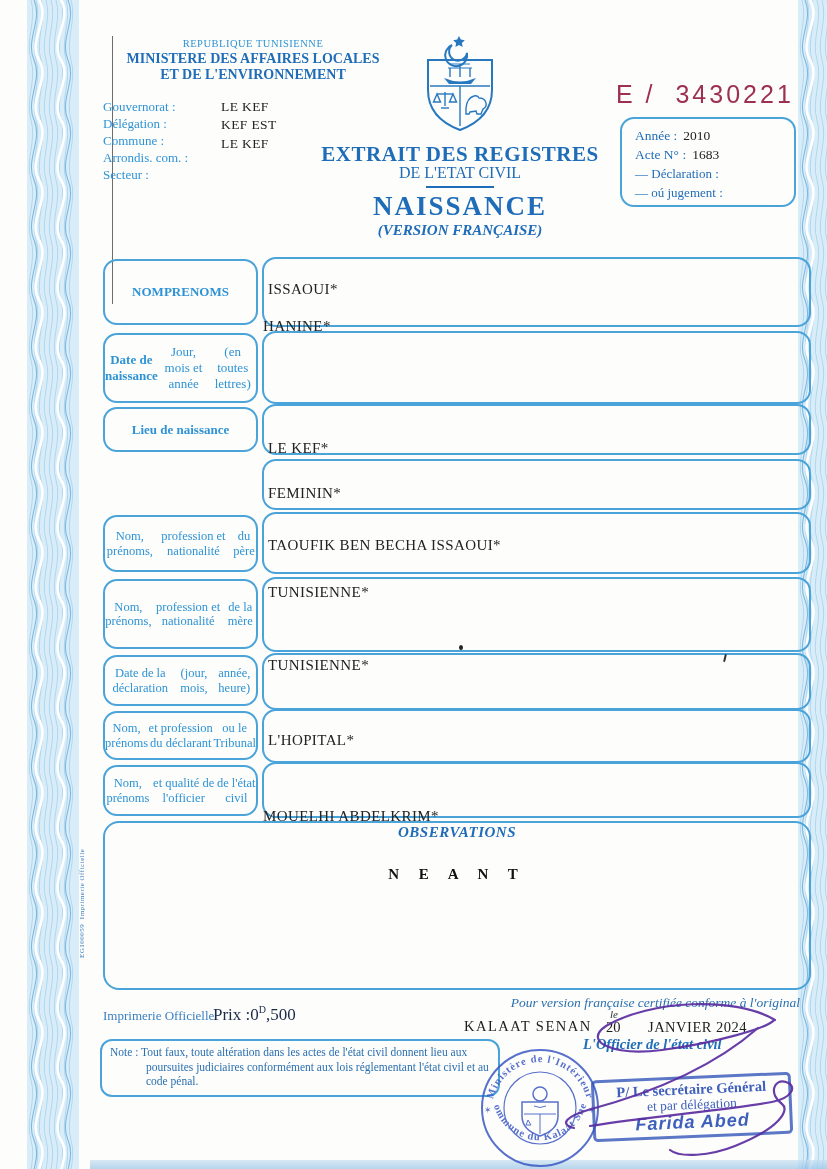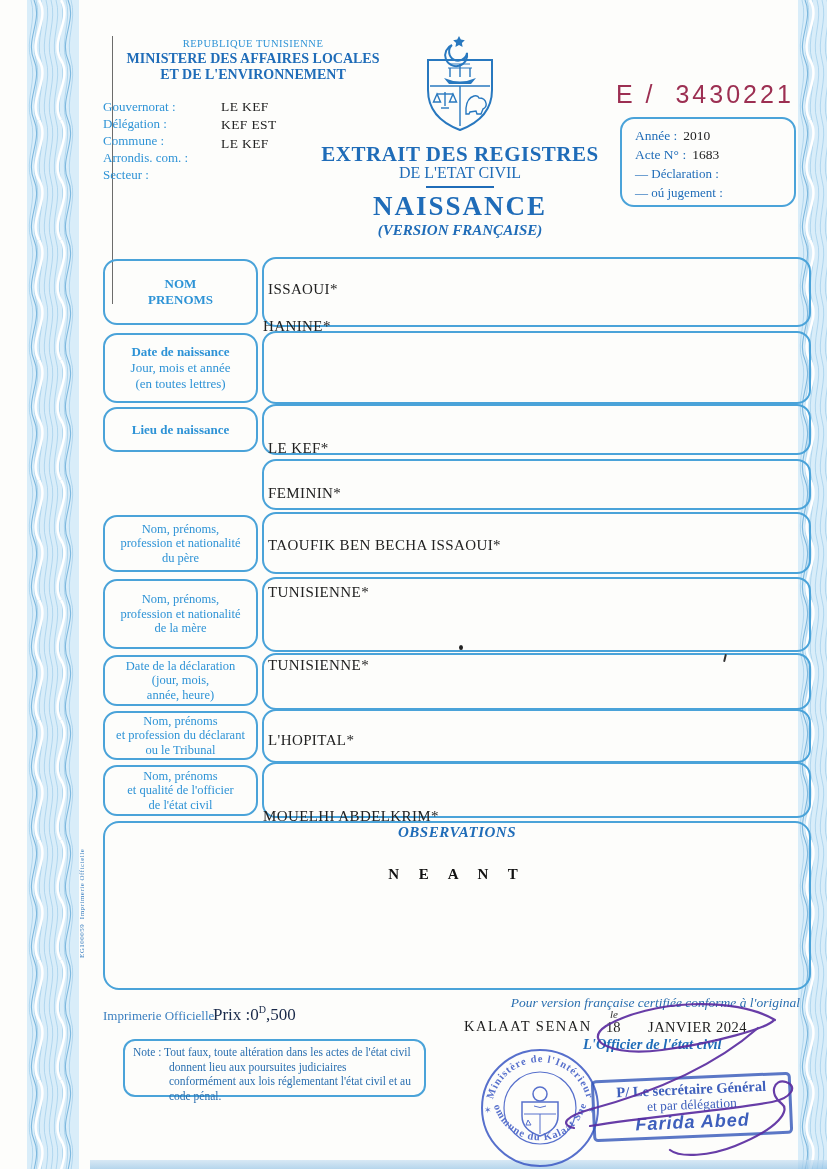--- a/index.html
+++ b/index.html
@@ -6,43 +6,43 @@
   .page{position:relative;width:827px;height:1169px;background:#fdfdfb;overflow:hidden;
         font-family:"Liberation Serif","DejaVu Serif",serif;color:#1c1c1c;}
   .abs{position:absolute;}
   .blue{color:#1f6cb8;}
   .c{text-align:center;}
   .b{font-weight:bold;}
   .i{font-style:italic;}
 
   
   .lbox{position:absolute;left:103px;width:155px;border:2px solid #4aa3d9;border-radius:14px;
-        box-sizing:border-box;display:flex;flex-direction:column;justify-content:center;
+        box-sizing:border-box;display:flex;flex-direction:row;justify-content:center;
         align-items:center;text-align:center;color:#2e93d6;background:transparent;}
   .vbox{position:absolute;left:262px;width:549px;border:2px solid #4aa3d9;border-radius:14px;
         box-sizing:border-box;}
   .lbl{font-size:13px;line-height:16px;}
   .lbl3{font-size:12.5px;line-height:14.5px;}
   .val{position:absolute;left:268px;font-size:15px;letter-spacing:.4px;color:#222;
        white-space:pre;font-family:"Liberation Serif",serif;}
 
   
   .admin-label{position:absolute;left:103px;font-size:13px;color:#2e93d6;}
   .admin-value{position:absolute;left:221px;font-size:13.5px;color:#222;letter-spacing:.4px;}
 
   .actbox{position:absolute;left:620px;top:117px;width:176px;height:90px;
           border:2px solid #4aa3d9;border-radius:14px;box-sizing:border-box;
           padding:9px 0 0 13px;font-size:13.5px;}
   .actbox .row{margin-bottom:3px;}
   .actbox .v{color:#222;margin-left:6px;}
 
-  .note-box{position:absolute;left:100px;top:1039px;width:303px;height:58px;
+  .note-box{position:absolute;left:100px;top:1039px;width:400px;height:58px;
             border:2px solid #4aa3d9;border-radius:12px;box-sizing:border-box;
             font-size:11.5px;line-height:14.5px;color:#2a6fb0;
-            padding:4px 8px 2px 44px;text-indent:-36px;margin-left:23px;}
+            padding:4px 8px 2px 44px;text-indent:-36px;}
 
   .obs-box{position:absolute;left:103px;top:821px;width:708px;height:169px;
            border:2px solid #4aa3d9;border-radius:16px;box-sizing:border-box;}
 
   .rect-stamp{position:absolute;left:592px;top:1076px;width:200px;height:62px;
               border:3px solid rgba(46,82,183,.85);border-radius:5px;box-sizing:border-box;
               transform:rotate(-2.5deg);display:flex;flex-direction:column;justify-content:center;
               align-items:center;color:#2e52b7;opacity:.92;background:transparent;}
   .artifact-line{position:absolute;left:112px;top:36px;width:1px;height:268px;
                  background:rgba(45,45,45,.7);}
@@ -226,21 +226,21 @@
 
   <div class="abs blue" style="left:103px;top:1008px;font-size:13px;color:#3a7fc0;">Imprimerie Officielle</div>
   <div class="abs" style="left:213px;top:1004px;font-size:17px;color:#1a2a4a;">
     <span>Prix :0</span><sup style="font-size:10px;">D</sup><span>,500</span>
   </div>
 
   <div class="abs i" style="left:440px;top:995px;width:360px;text-align:right;font-size:13.5px;color:#2a6fb0;">Pour version française certifiée conforme à l'original</div>
 
   <div class="abs" style="left:464px;top:1018px;font-size:14.5px;letter-spacing:1.5px;color:#1d1d1d;">KALAAT SENAN</div>
   <div class="abs i" style="left:610px;top:1008px;font-size:11px;color:#333;">le</div>
-  <div class="abs" style="left:606px;top:1019px;font-size:14.5px;color:#1d1d1d;">18</div>
+  <div class="abs" style="left:606px;top:1019px;font-size:14.5px;color:#1d1d1d;">20</div>
   <div class="abs" style="left:648px;top:1019px;font-size:14.5px;letter-spacing:.5px;color:#1d1d1d;">JANVIER 2024</div>
   <div class="abs b i blue" style="left:583px;top:1036px;font-size:14.5px;">L'Officier de l'état civil</div>
 
   <div class="note-box">Note : Tout faux, toute altération dans les actes de l'état civil donnent lieu aux poursuites judiciaires conformément aux lois réglementant l'état civil et au code pénal.</div>
 
   <svg class="abs" style="left:478px;top:1046px;width:124px;height:124px;opacity:.85;" viewBox="0 0 124 124">
     <defs>
       <path id="arcTop" d="M14 64 A48 48 0 0 1 110 64"></path>
       <path id="arcBot" d="M16 60 A48 48 0 0 0 108 60"></path>
     </defs>

